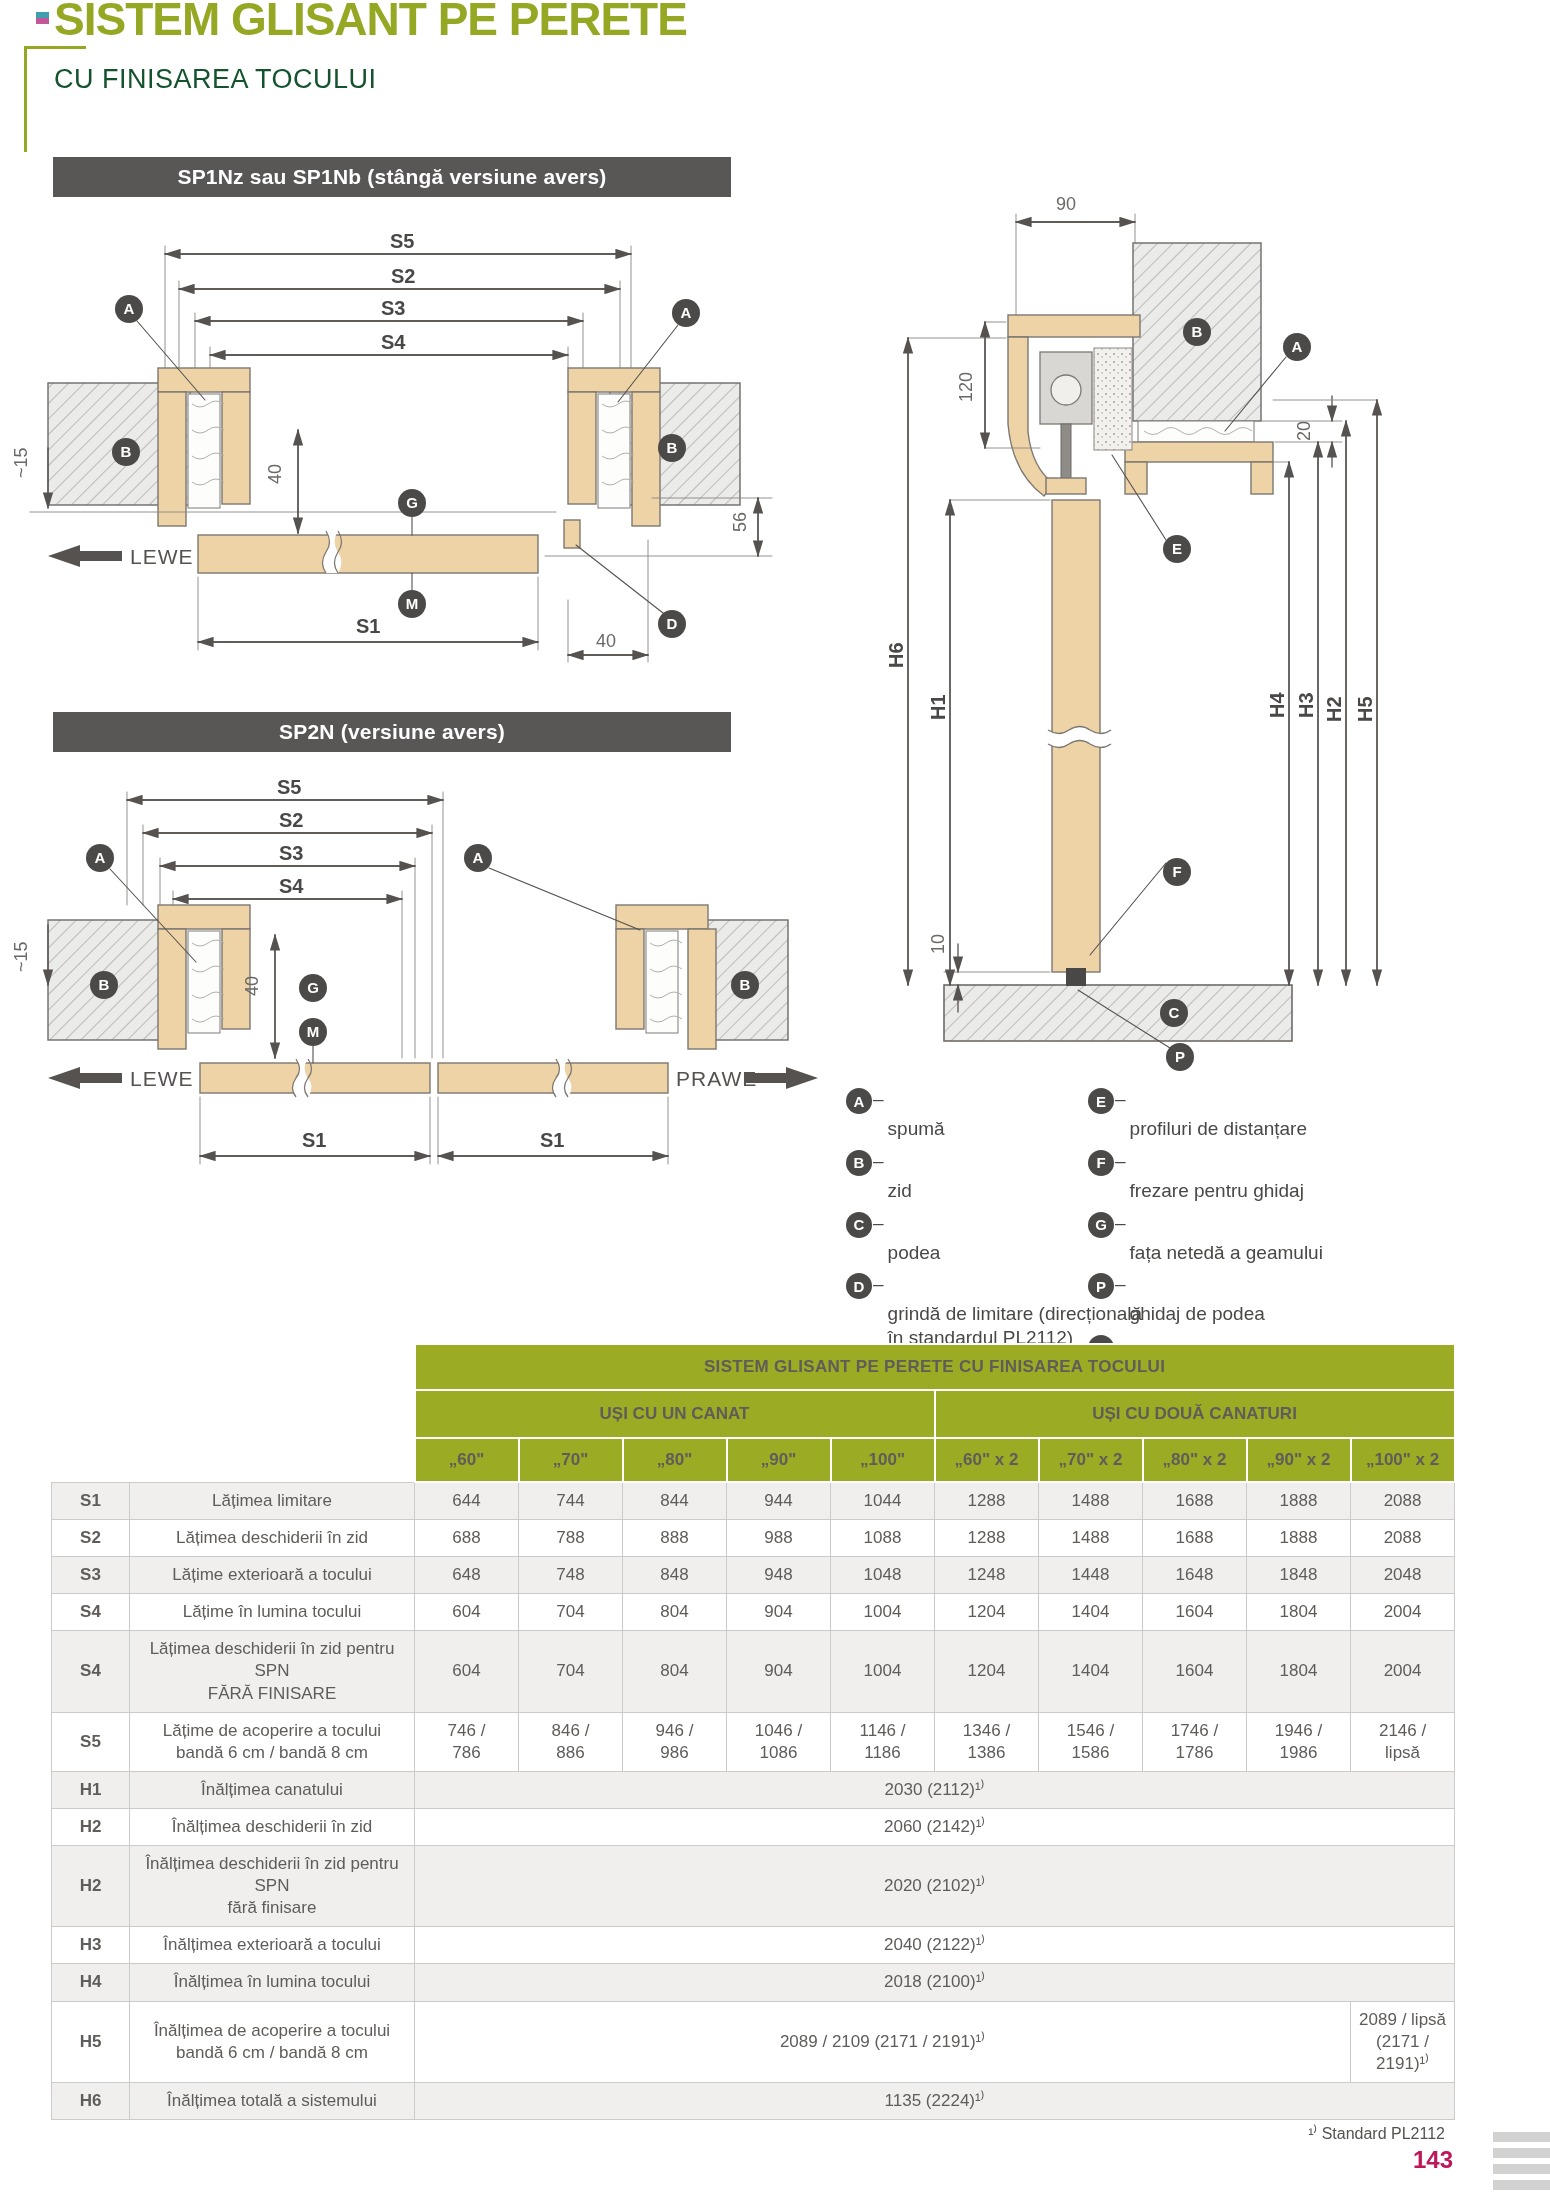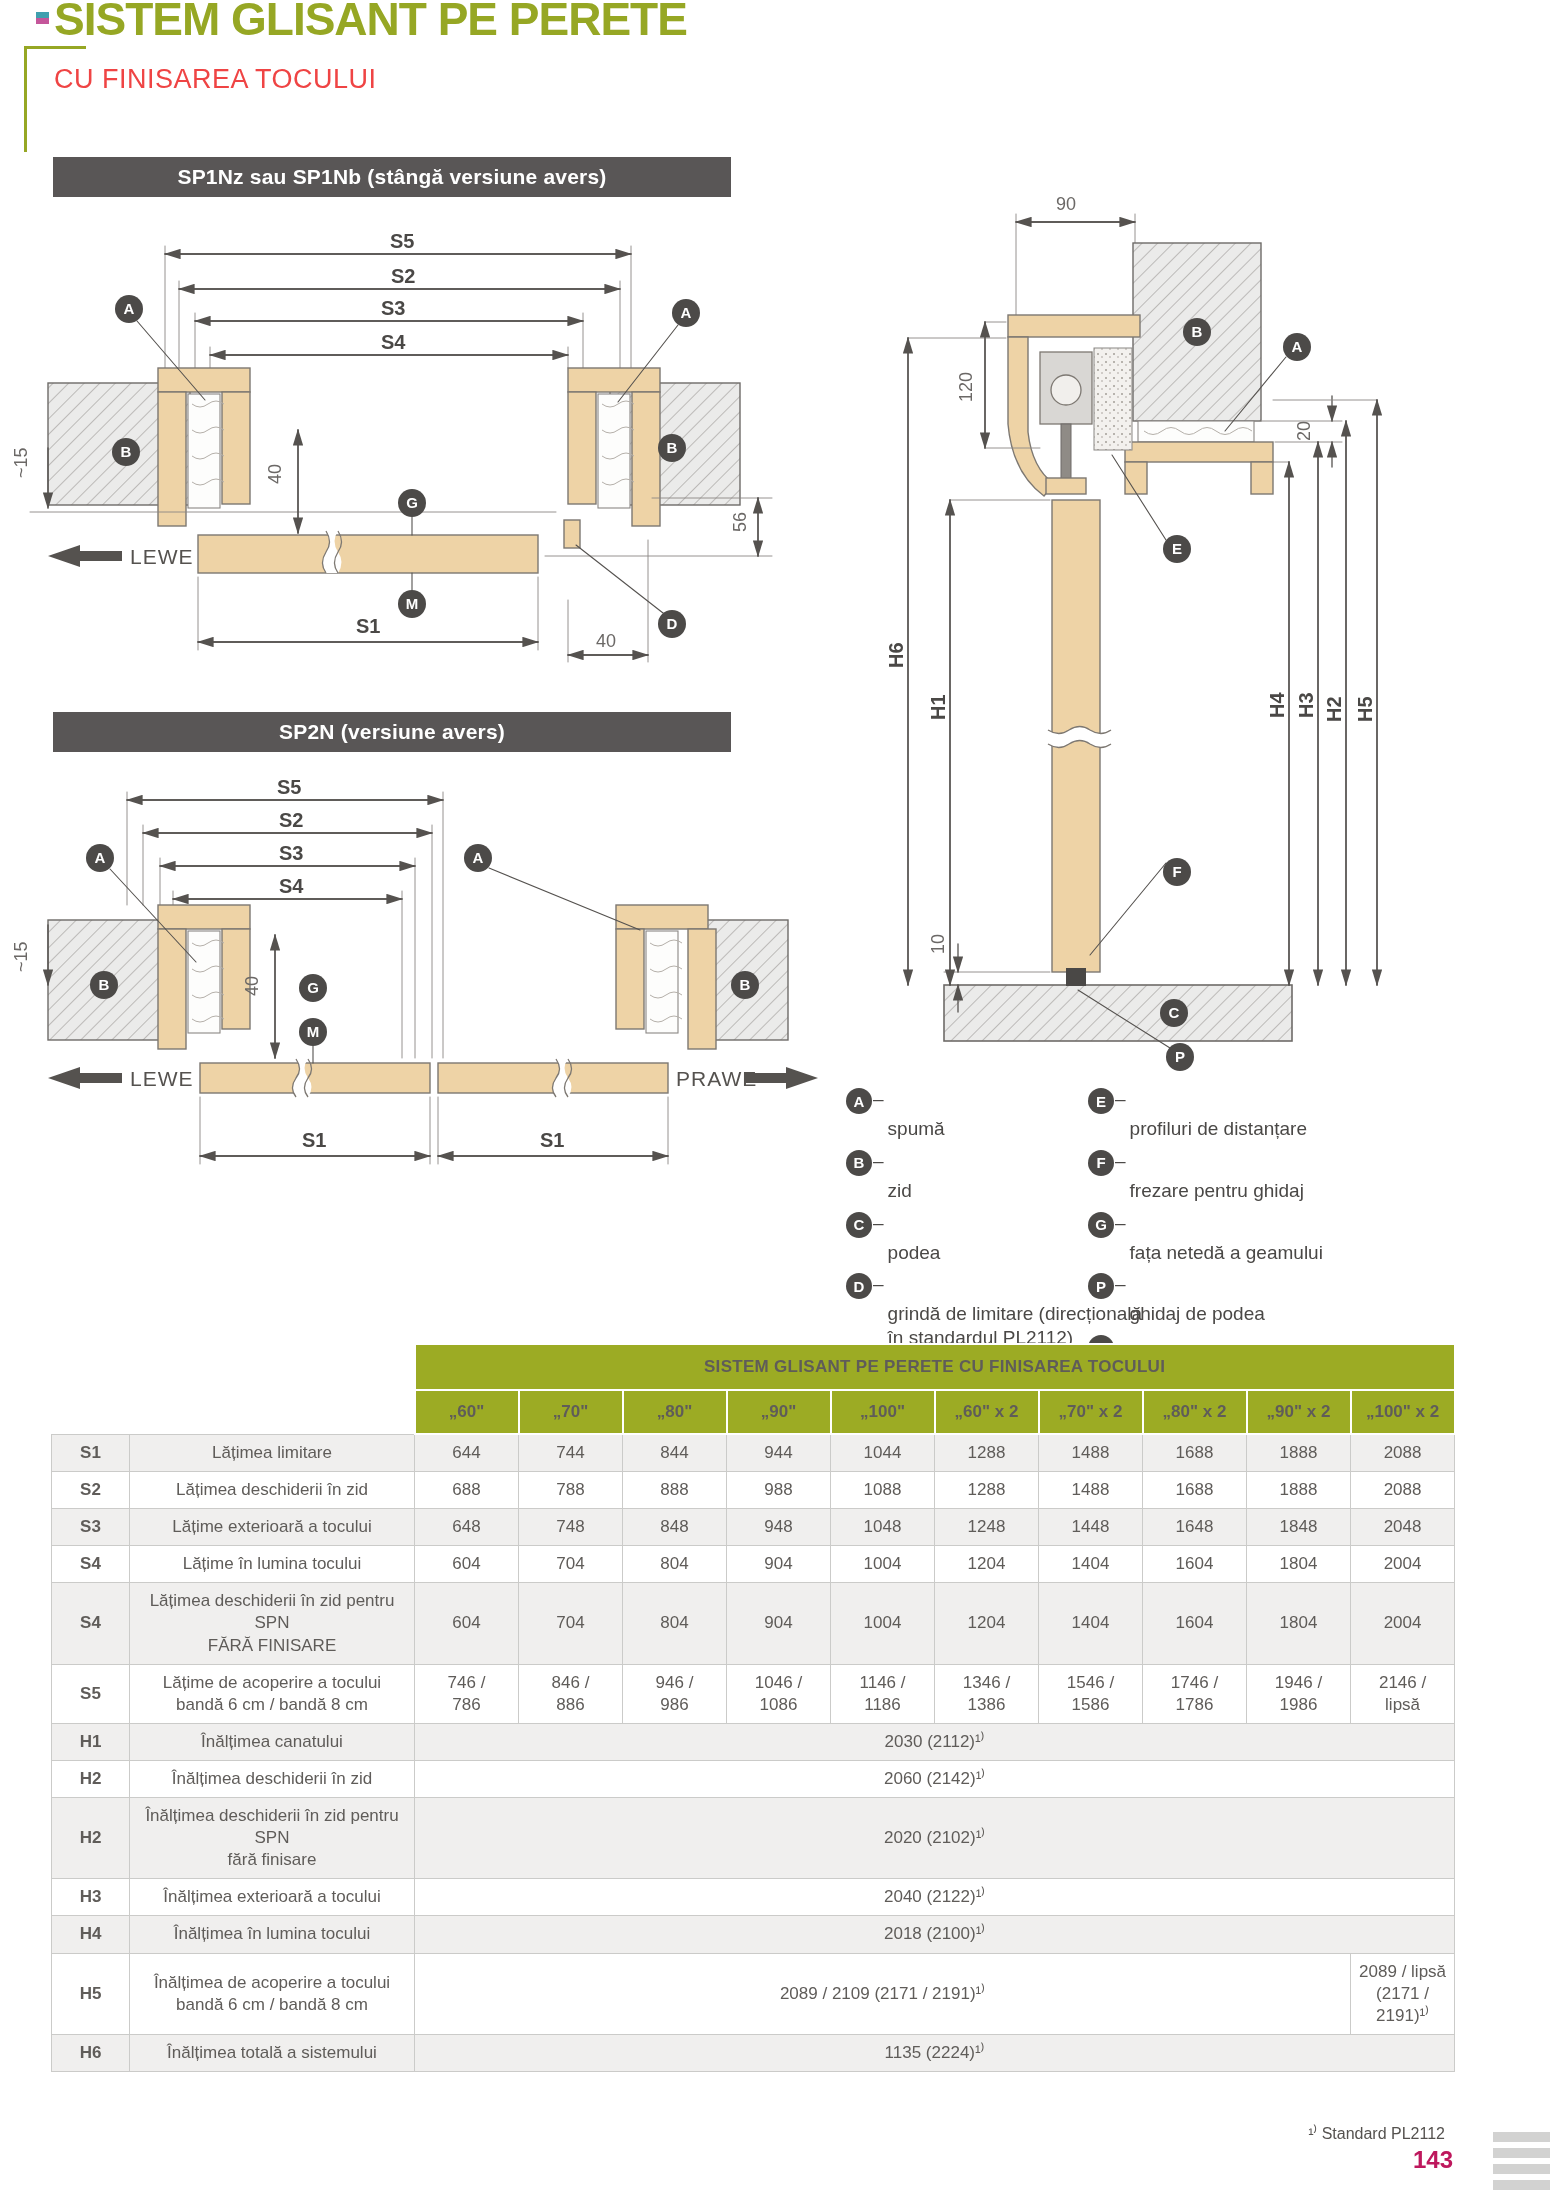--- a/index.html
+++ b/index.html
@@ -1,20 +1,20 @@
 <!DOCTYPE html>
 <html><head>
 <meta charset="utf-8">
 <style>
   html,body{margin:0;padding:0;background:#fff;}
   body{width:1550px;height:2194px;position:relative;font-family:"Liberation Sans",sans-serif;overflow:hidden;}
   .abs{position:absolute;}
   
   #title{left:54px;top:-8px;font-size:46px;font-weight:700;letter-spacing:-1px;color:#96a724;white-space:nowrap;}
-  #subtitle{left:54px;top:64px;font-size:27px;font-weight:400;color:#ef4444;letter-spacing:.5px;white-space:nowrap;}
+  #subtitle{left:54px;top:64px;font-size:27px;font-weight:400;color:#14532d;letter-spacing:.5px;white-space:nowrap;}
   .bracket-v{left:24px;top:46px;width:3px;height:106px;background:#96a724;}
   .bracket-h{left:24px;top:46px;width:62px;height:3px;background:#96a724;}
   .regmark{left:36px;top:12px;width:13px;height:14px;}
   .regmark div{width:13px;height:6px;}
   
   .secbar{width:678px;height:40px;background:#595656;color:#fff;font-size:21px;font-weight:700;display:flex;align-items:center;justify-content:center;letter-spacing:.2px;}
   #bar1{left:53px;top:157px;}
   #bar2{left:53px;top:712px;}
   
   .legend{width:520px;}
@@ -473,20 +473,25 @@
         <col style="width:104px">
         <col style="width:104px">
     </colgroup>
     <tbody id="tbody">
         <tr>
           <td class="sp" colspan="2"></td>
           <td class="g t1" colspan="10">SISTEM GLISANT PE PERETE CU FINISAREA TOCULUI</td>
         </tr>
         <tr>
           <td class="sp" colspan="2"></td>
+          <td class="g t2" colspan="5">UȘI CU UN CANAT</td>
+          <td class="g t2" colspan="5">UȘI CU DOUĂ CANATURI</td>
+        </tr>
+        <tr>
+          <td class="sp" colspan="2"></td>
           <td class="g t3">„60"</td>
           <td class="g t3">„70"</td>
           <td class="g t3">„80"</td>
           <td class="g t3">„90"</td>
           <td class="g t3">„100"</td>
           <td class="g t3">„60" x 2</td>
           <td class="g t3">„70" x 2</td>
           <td class="g t3">„80" x 2</td>
           <td class="g t3">„90" x 2</td>
           <td class="g t3">„100" x 2</td>

